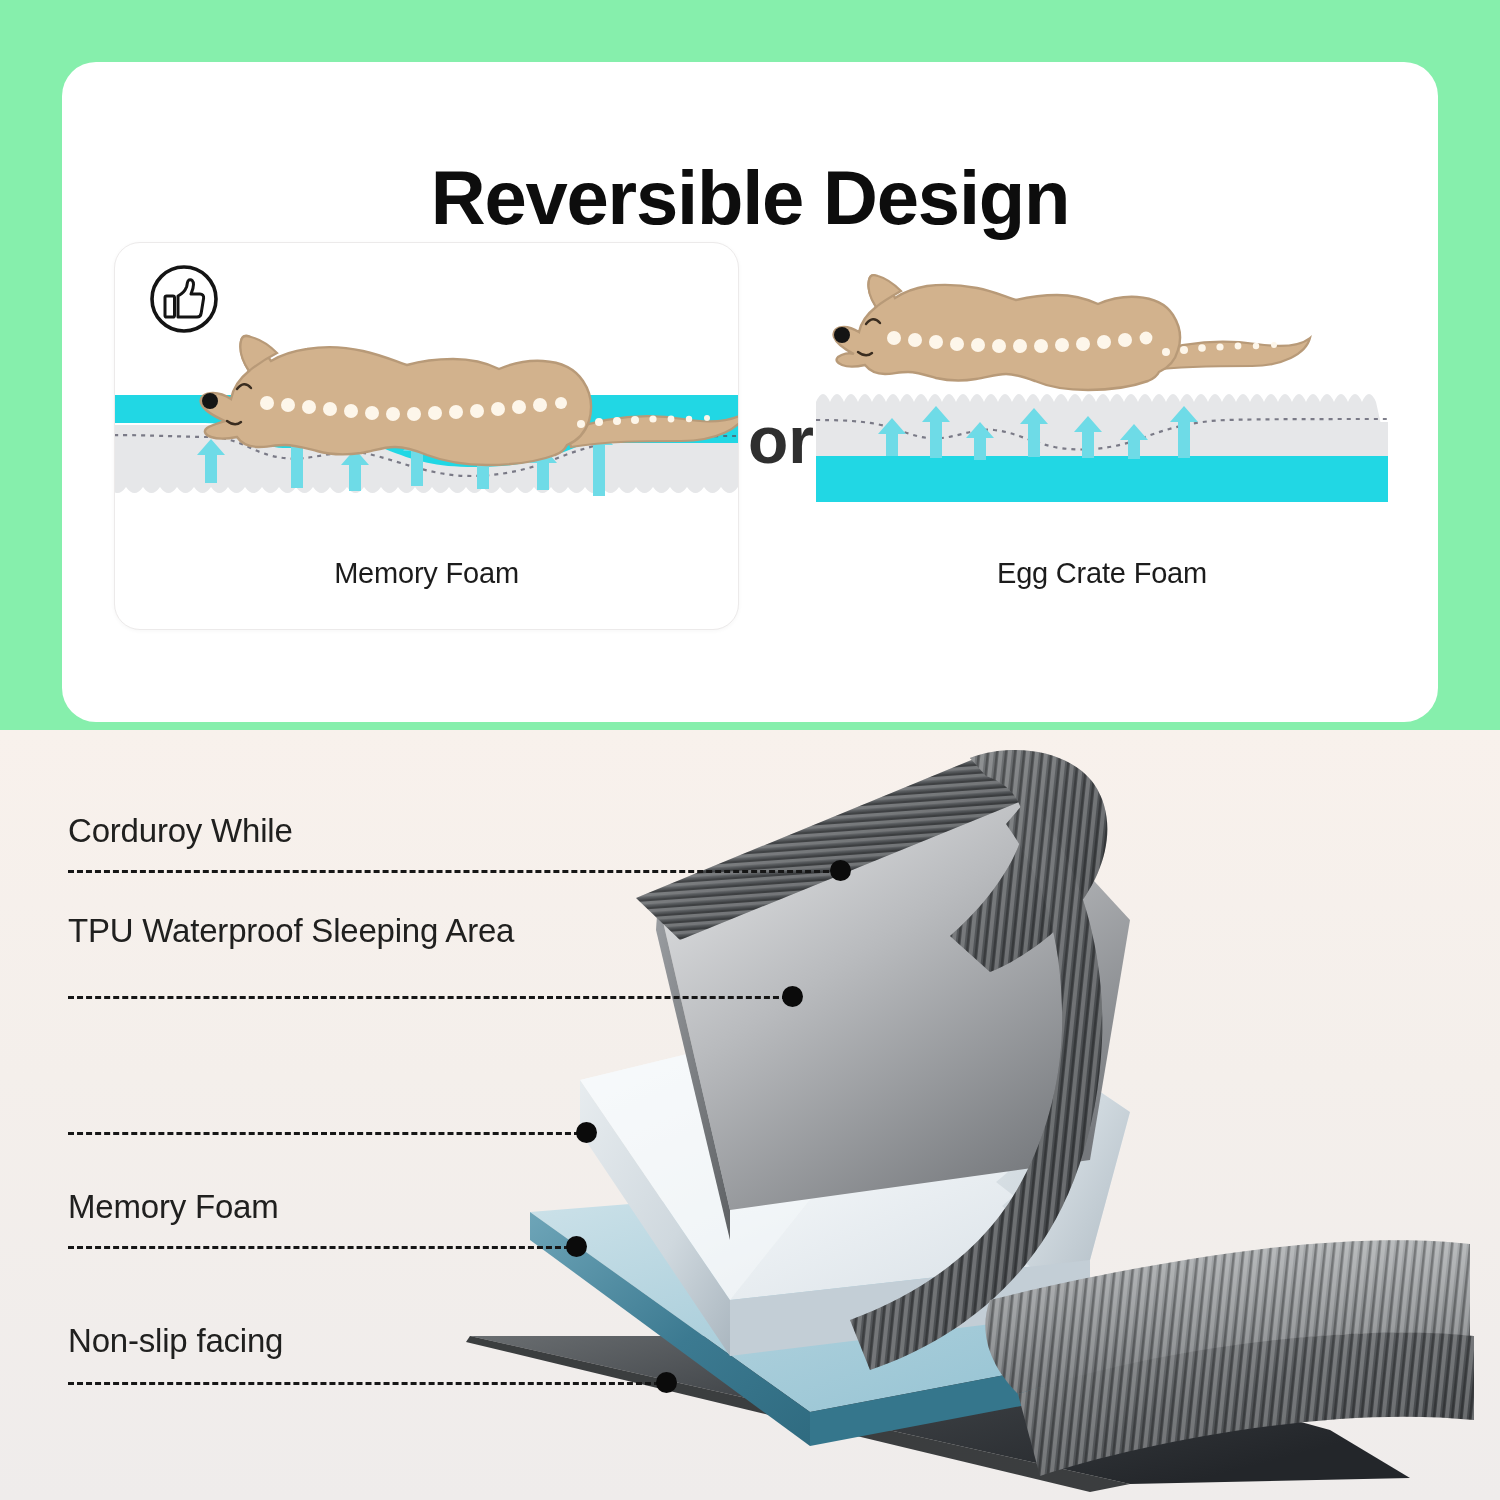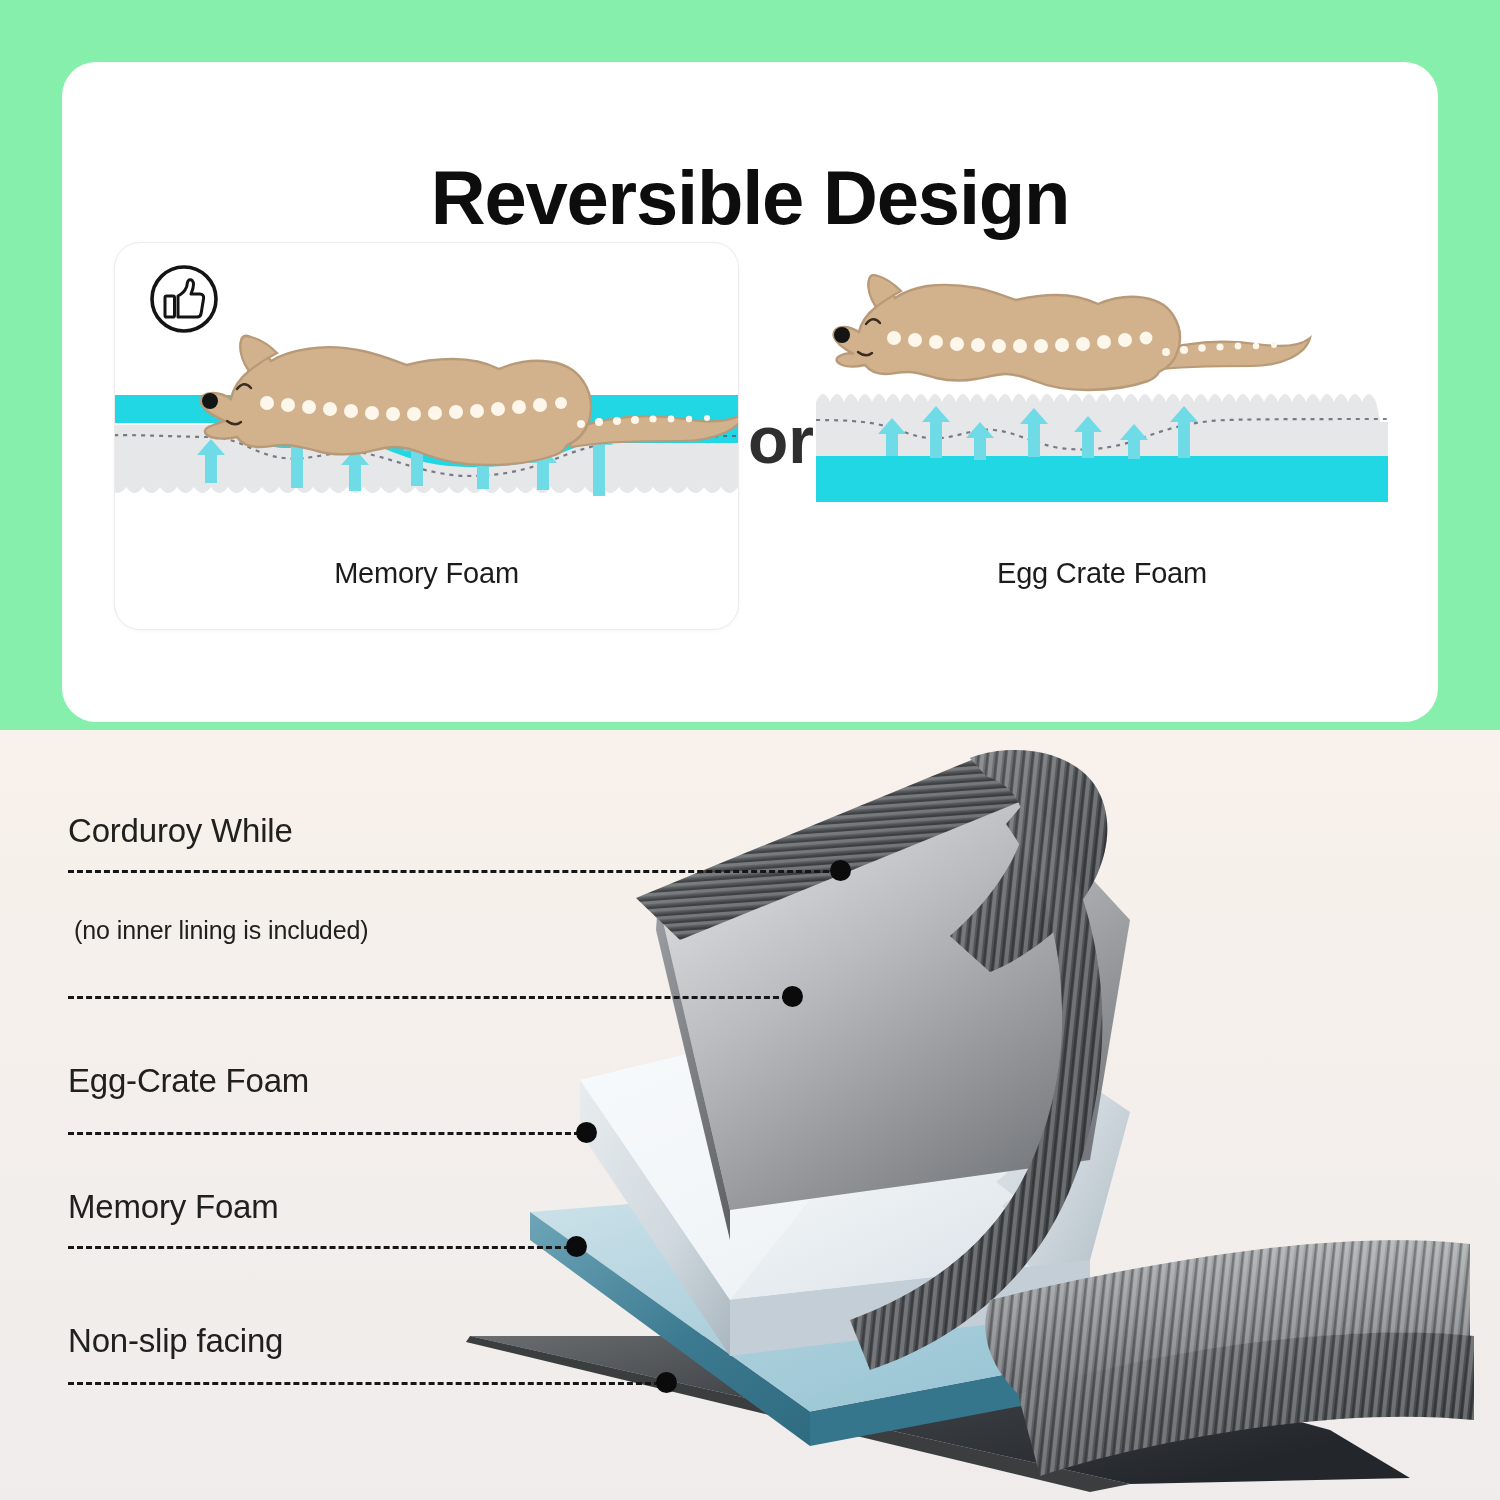--- a/index.html
+++ b/index.html
@@ -536,28 +536,25 @@
 
   <div class="labels">
 
     <div class="lbl-group" style="left:68px; top:82px;">
       <div class="lbl-text">Corduroy While</div>
     </div>
     <div class="leader" style="left:68px; top:140px; width:770px;"></div>
     <div class="leader-dot" style="left:830px; top:130px;"></div>
 
     <div class="lbl-group" style="left:68px; top:182px;">
-      <div class="lbl-sub">(no inner lining is included)</div>
+      <div class="lbl-text">TPU Waterproof Sleeping Area</div>
     </div>
     <div class="leader" style="left:68px; top:266px; width:720px;"></div>
     <div class="leader-dot" style="left:782px; top:256px;"></div>
 
-    <div class="lbl-group" style="left:68px; top:332px;">
-      <div class="lbl-text">Egg-Crate Foam</div>
-    </div>
     <div class="leader" style="left:68px; top:402px; width:512px;"></div>
     <div class="leader-dot" style="left:576px; top:392px;"></div>
 
     <div class="lbl-group" style="left:68px; top:458px;">
       <div class="lbl-text">Memory Foam</div>
     </div>
     <div class="leader" style="left:68px; top:516px; width:502px;"></div>
     <div class="leader-dot" style="left:566px; top:506px;"></div>
 
     <div class="lbl-group" style="left:68px; top:592px;">

